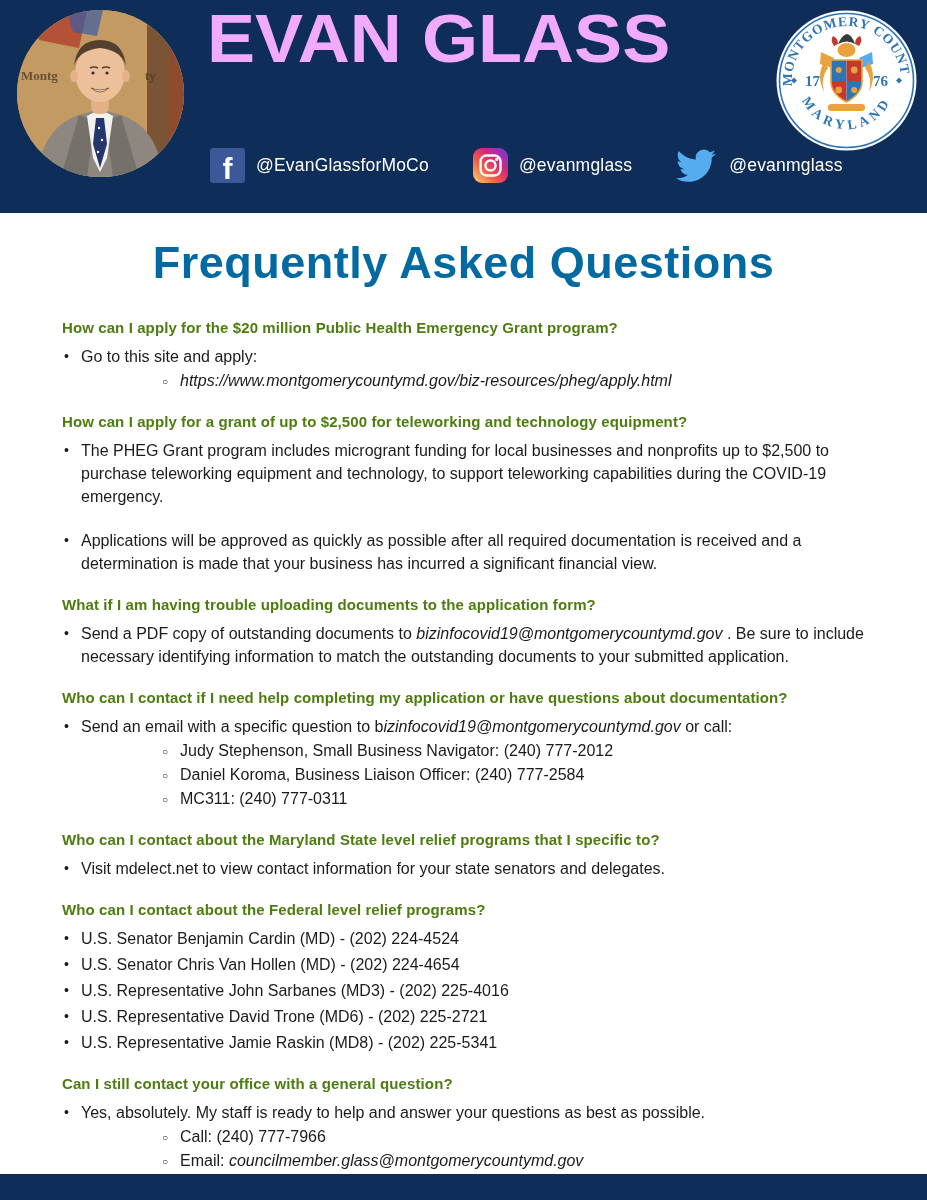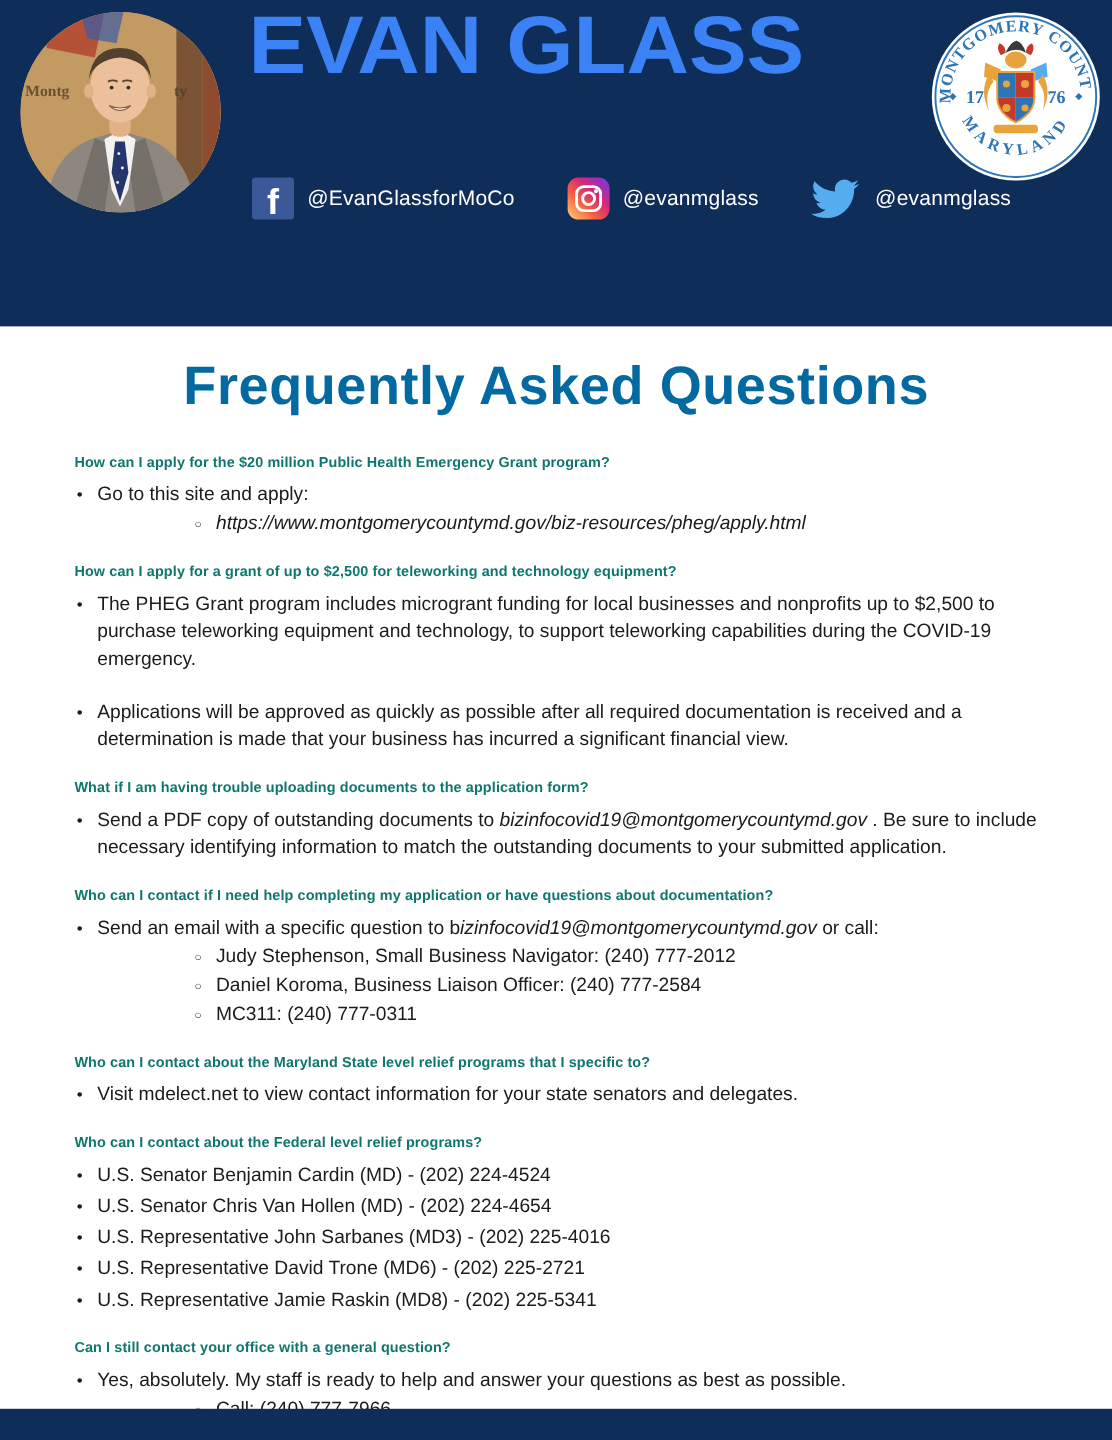--- a/index.html
+++ b/index.html
@@ -6,30 +6,30 @@
   html,body { margin:0; padding:0; }
   body {
     width:927px; height:1200px;
     position:relative; overflow:hidden;
     background:#ffffff;
     font-family:"Liberation Sans", sans-serif;
     color:#1b1b1b;
   }
 
   
-  .header { position:relative; height:272px; background:#0E2D59; }
+  .header { position:relative; height:213px; background:#0E2D59; }
 
   .photo {
     position:absolute; left:17px; top:10px;
     width:167px; height:167px; border-radius:50%;
     overflow:hidden; background:#C49A63;
   }
   .photo svg { display:block; }
 
-  .htext { position:absolute; left:207px; top:4px; color:#3b82f6; }
+  .htext { position:absolute; left:207px; top:4px; color:#f0abfc; }
   .name {
     font-size:68px; font-weight:bold; line-height:1.02; letter-spacing:0;
     transform:scaleX(1.06); transform-origin:left center; white-space:nowrap;
   }
   .subtitle {
     font-family:"Liberation Serif", serif;
     font-size:37px; line-height:1.1; margin-top:3px; letter-spacing:0.5px;
   }
 
   .social {
@@ -54,21 +54,21 @@
   .seal { position:absolute; right:10px; top:10px; }
 
   
   .main-title {
     color:#0369a1; font-size:45px; font-weight:bold;
     text-align:center; margin:24px 0 0; letter-spacing:0.5px;
   }
   .content { padding:30px 56px 0 62px; }
 
   .faq-section { margin-bottom:21px; }
-  .question { font-size:12px; font-weight:bold; margin:0; color:#0f766e; letter-spacing:0.1px; }
+  .question { font-size:15px; font-weight:bold; margin:0; color:#4d7c0f; letter-spacing:0.1px; }
 
   .answers { list-style:none; margin:9px 0 0; padding:0; font-size:16px; line-height:23px; }
   .answers > li { position:relative; padding-left:19px; margin:3px 0; }
   .answers > li::before { content:"•"; position:absolute; left:2px; top:0; font-size:14px; color:#1b1b1b; }
 
   .subs { list-style:none; margin:1px 0 0 81px; padding:0; }
   .subs > li { position:relative; padding-left:18px; margin:1px 0; }
   .subs > li::before { content:"○"; position:absolute; left:0; top:1px; font-size:10px; color:#1b1b1b; }
 
   .it { font-style:italic; }

